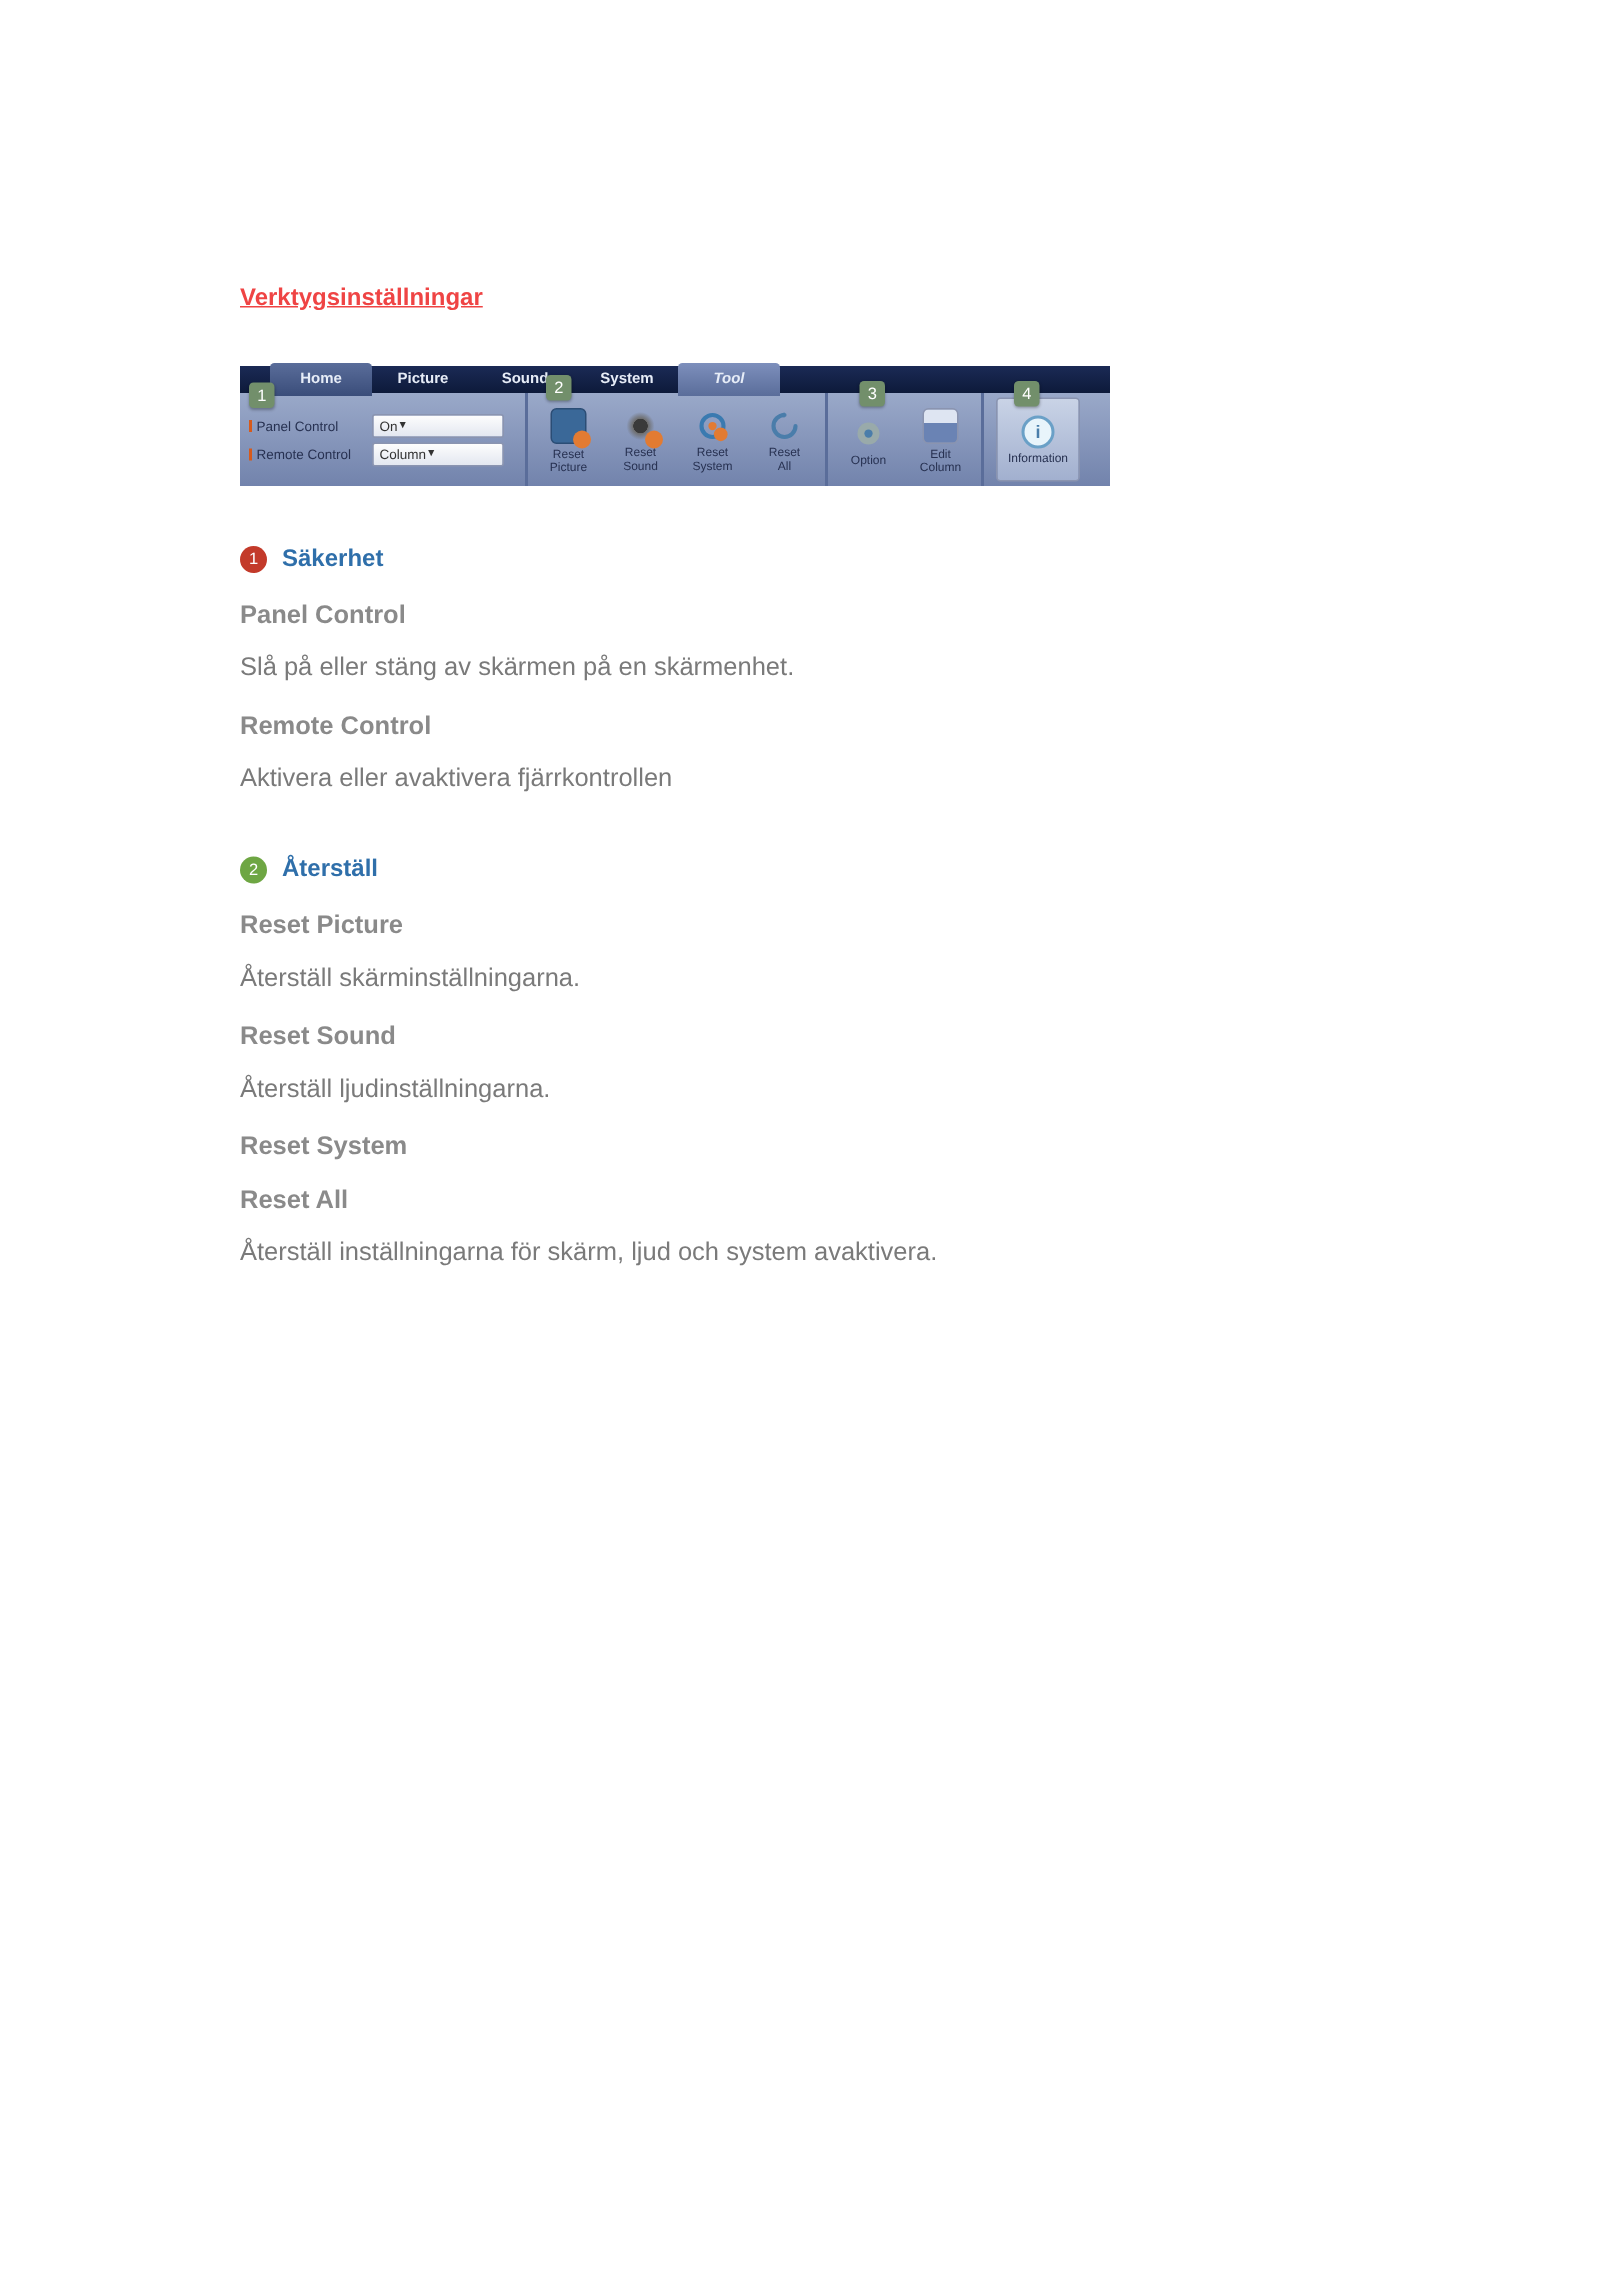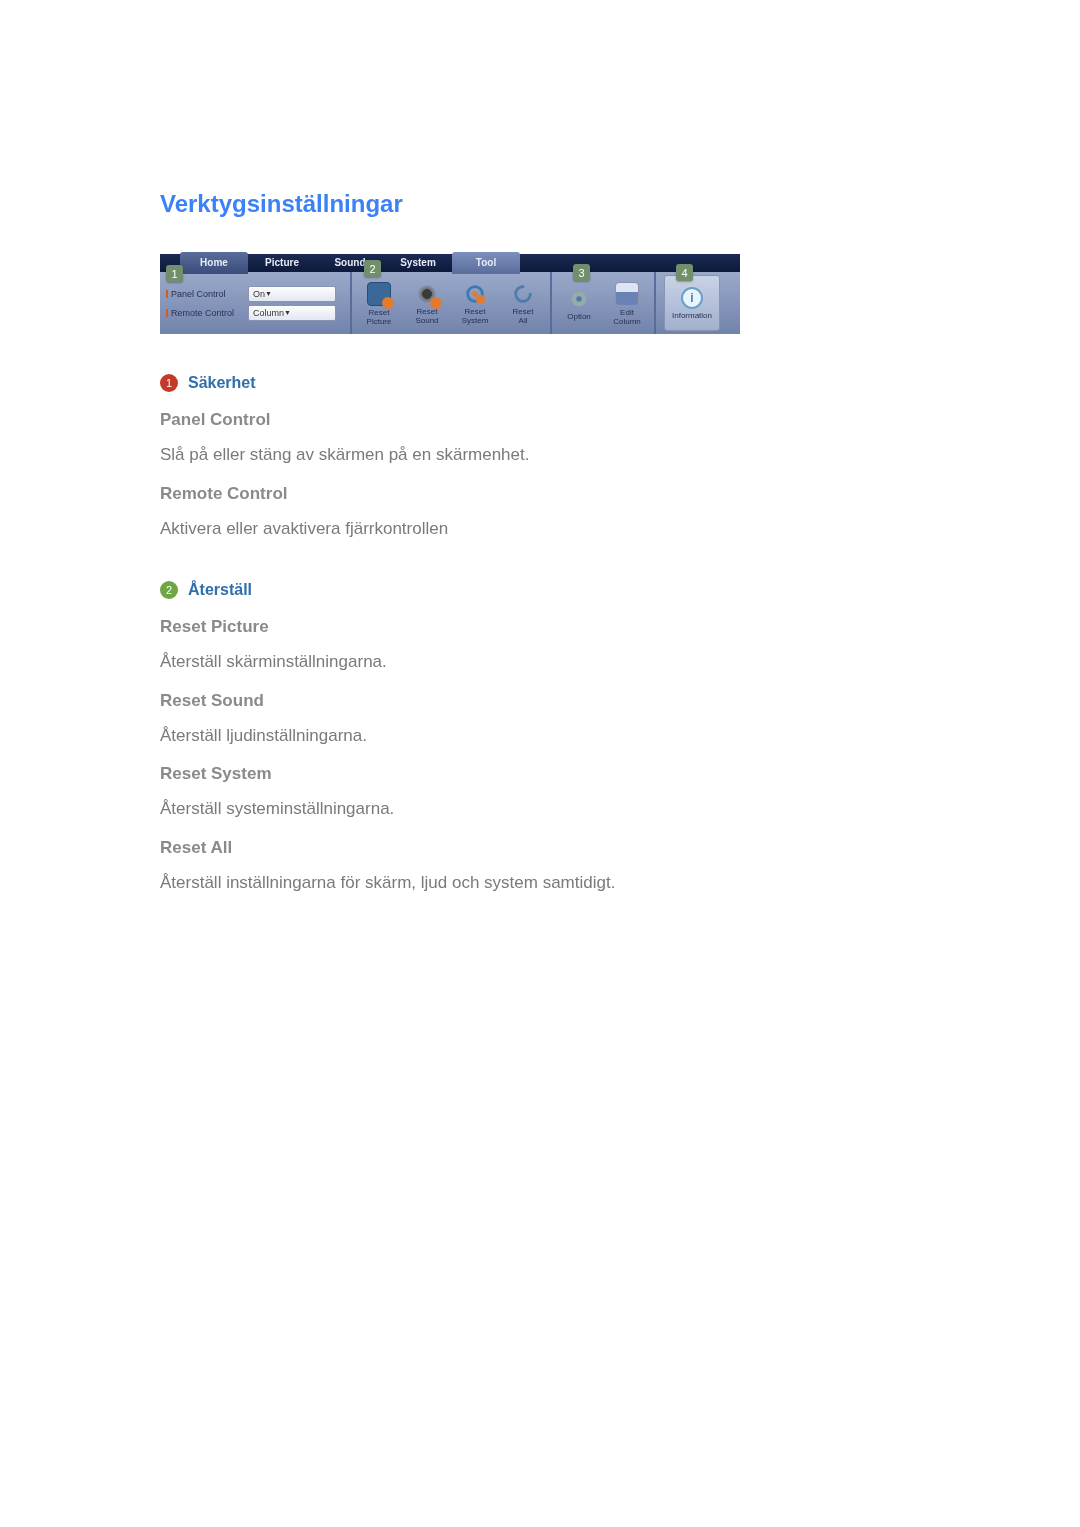--- a/index.html
+++ b/index.html
@@ -11,24 +11,25 @@
   }
   .page {
     width: 1080px;
     min-height: 1527px;
     background: #fff;
     position: relative;
     box-sizing: border-box;
     padding: 190px 160px 0 160px;
   }
   .title {
-    color: #3b82f6;
-    font-size: 24px;
+    color: #ef4444;
+    font-size: 16px;
     font-weight: bold;
     margin-bottom: 36px;
+    text-decoration: underline;
   }
 
   
   .toolbar-outer {
     width: 580px;
     position: relative;
     margin-bottom: 40px;
   }
   .tb-tabs {
     display: flex;
@@ -47,20 +48,21 @@
     min-width: 44px;
   }
   .tb-tab.home { 
     background: linear-gradient(#5a6d9a, #3a4d7a);
     border-radius: 3px 3px 0 0;
     margin-left: 20px;
   }
   .tb-tab.tool {
     background: linear-gradient(#7d8fbc, #5a6d9a);
     border-radius: 3px 3px 0 0;
+    font-style: italic;
   }
   .tb-filler { flex: 1; }
 
   .tb-body {
     display: flex;
     background: linear-gradient(#9aa9c9, #7283ac);
     height: 62px;
   }
   .tb-sec {
     border-right: 2px solid #5a6d9a;
@@ -314,17 +316,16 @@
 
   <div class="section-head" style="margin-top:40px;">
     <div class="bullet green">2</div>
     <div class="section-title">Återställ</div>
   </div>
   <div class="item-title">Reset Picture</div>
   <div class="item-desc">Återställ skärminställningarna.</div>
   <div class="item-title">Reset Sound</div>
   <div class="item-desc">Återställ ljudinställningarna.</div>
   <div class="item-title">Reset System</div>
-  <div class="item-desc">Återställ systeminställningarna.</div>
   <div class="item-title">Reset All</div>
-  <div class="item-desc">Återställ inställningarna för skärm, ljud och system samtidigt.</div>
+  <div class="item-desc">Återställ inställningarna för skärm, ljud och system avaktivera.</div>
 
 </div>
 
 </body></html>

